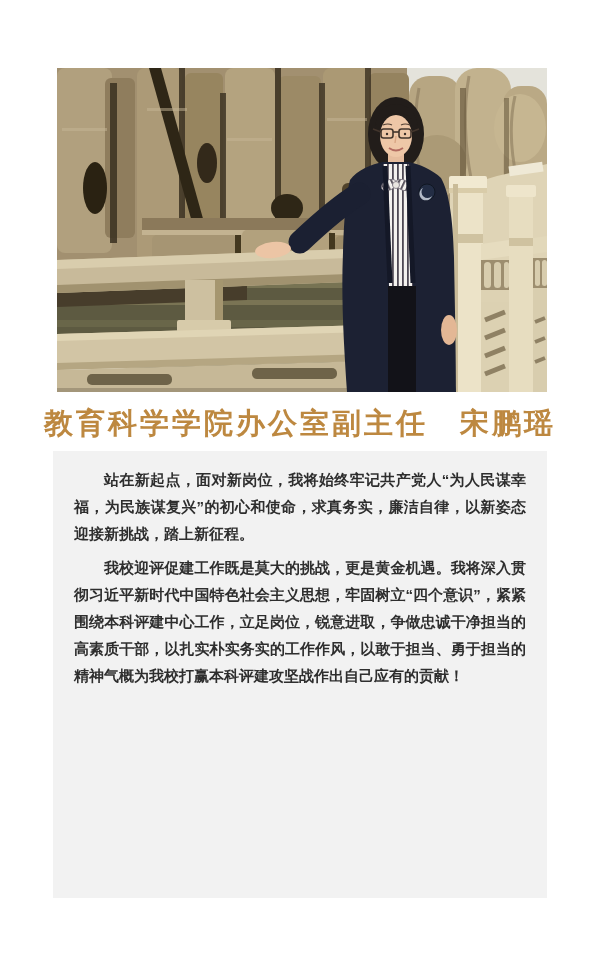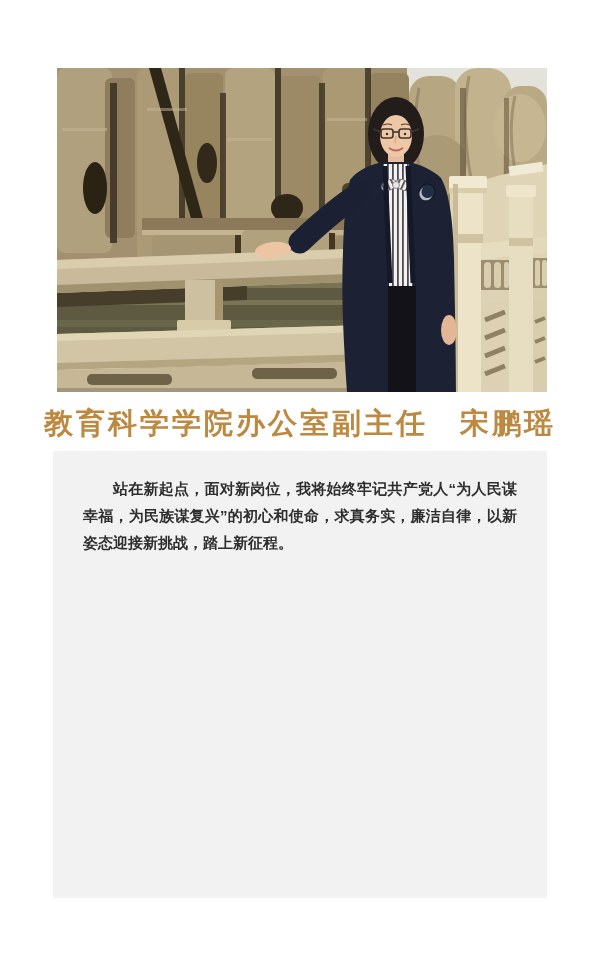--- a/index.html
+++ b/index.html
@@ -5,21 +5,21 @@
   html,body{margin:0;padding:0;background:#ffffff;}
   .page{position:relative;width:600px;height:971px;background:#ffffff;overflow:hidden;
         font-family:"Liberation Sans",sans-serif;}
   .photo{position:absolute;left:57px;top:68px;width:490px;height:324px;overflow:hidden;}
   .photo svg{display:block;}
   .title{position:absolute;left:0;top:401px;width:600px;margin:0;text-align:center;
          font-family:"Liberation Serif",serif;font-weight:700;font-size:29px;
          letter-spacing:3px;color:#bd8840;line-height:44px;}
   .article{position:absolute;left:53px;top:451px;width:494px;height:447px;
            box-sizing:border-box;background:#f2f2f2;padding:8px 14px 8px 14px;}
-  .article p{margin:16px;text-indent:2em;font-size:15px;line-height:27px;font-weight:700;
+  .article p{margin:7px;text-indent:2em;font-size:15px;line-height:27px;font-weight:700;
              color:#2e2e2e;text-align:justify;text-justify:inter-ideograph;
              font-family:"Liberation Sans",sans-serif;}
 </style>
 </head>
 <body>
 
 <div class="page">
 
   <div class="photo">
     <svg width="490" height="324" viewBox="0 0 490 324" xmlns="http://www.w3.org/2000/svg">
@@ -183,15 +183,16 @@
         <ellipse cx="216" cy="182" rx="18" ry="8" transform="rotate(-6 216 182)" fill="#ecc5a5"></ellipse>
         <ellipse cx="392" cy="262" rx="8" ry="15" fill="#e3b795"></ellipse>
       </g>
     </svg>
   </div>
 
   <h1 class="title">教育科学学院办公室副主任　宋鹏瑶</h1>
 
   <div class="article">
     <p>站在新起点，面对新岗位，我将始终牢记共产党人“为人民谋幸福，为民族谋复兴”的初心和使命，求真务实，廉洁自律，以新姿态迎接新挑战，踏上新征程。</p>
+    <p>我校迎评促建工作既是莫大的挑战，更是黄金机遇。我将深入贯彻习近平新时代中国特色社会主义思想，牢固树立“四个意识”，紧紧围绕本科评建中心工作，立足岗位，锐意进取，争做忠诚干净担当的高素质干部，以扎实朴实务实的工作作风，以敢于担当、勇于担当的精神气概为我校打赢本科评建攻坚战作出自己应有的贡献！</p>
   </div>
 
 </div>
 
 </body></html>

